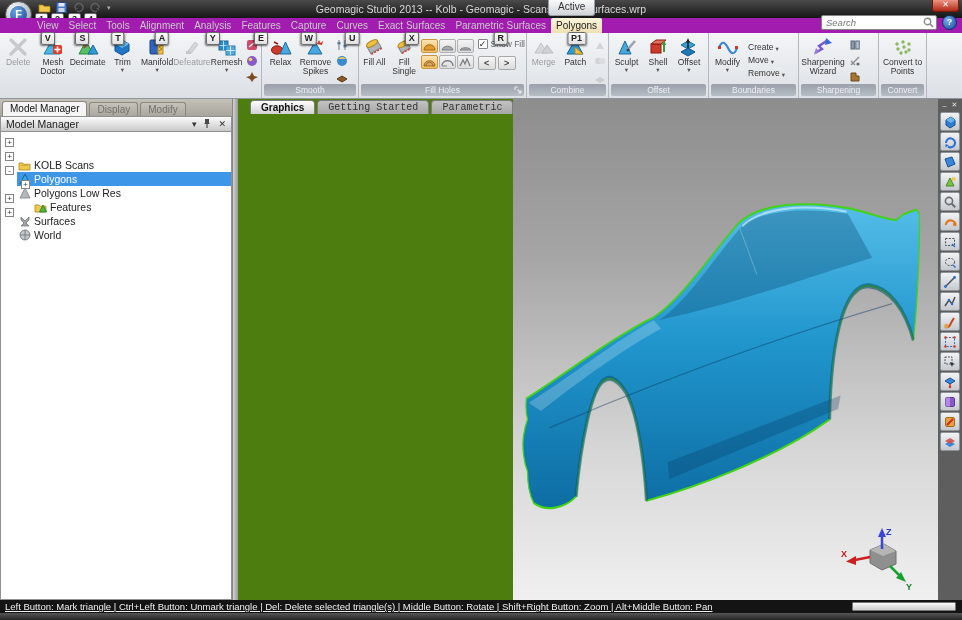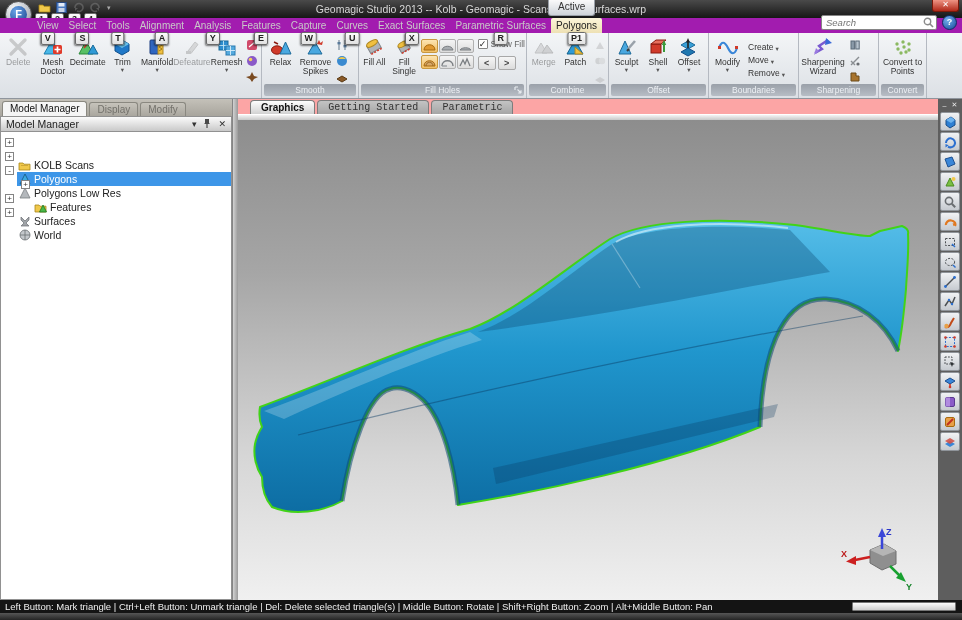--- a/index.html
+++ b/index.html
@@ -67,37 +67,37 @@
 .lp-header .sp{flex:1;}
 .hdr-ic{color:#333;font-size:9px;line-height:9px;}
 .lp-tree{flex:1;background:#fff;border:1px solid #919191;border-top:none;padding-top:3px;overflow:hidden;}
 .ti{height:14px;display:flex;align-items:center;font-size:10.5px;color:#222;}
 .ti.child{padding-left:16px;}
 .exp{width:9px;height:9px;border:1px solid #848484;background:#fff;font-size:8px;line-height:7px;text-align:center;color:#333;margin:0 3px 0 4px;flex:none;}
 .hl{flex:1;display:flex;align-items:center;gap:3px;height:14px;padding-left:1px;margin-top:46px;}
 .ti.sel .hl{background:#3d96e8;color:#fff;}
 .tic{width:13px;height:13px;flex:none;display:flex;align-items:center;justify-content:center;}
 .splitter{width:5px;background:linear-gradient(90deg,#d2d2d2,#9a9a9a);}
-.center{flex:1;display:flex;flex-direction:column;background:#fca5a5;min-width:0;}
+.center{flex:1;display:flex;flex-direction:row;background:#4d7c0f;min-width:0;}
 .dtabs{height:15px;display:flex;align-items:flex-end;padding-left:12px;gap:2px;}
 .dtab{font-size:10px;padding:1px 10px;border:1px solid #7d7d7d;border-bottom:none;border-radius:4px 4px 0 0;white-space:nowrap;}
 .dtab.active{background:linear-gradient(#fefefe,#d2d2d2);font-weight:bold;color:#111;}
 .dtab.inactive{background:linear-gradient(#c3c3c3,#a6a6a6);color:#333;font-family:Liberation Mono, monospace;}
 .vtool{height:6px;background:linear-gradient(#f4f4f4,#c8c8c8);border-top:1px solid #fff;}
 .viewport{flex:1;position:relative;background:linear-gradient(180deg,#8d8d8d 0%,#a6a6a6 32%,#d6d6d6 70%,#f0f0f0 100%);overflow:hidden;}
 .carsvg{position:absolute;left:0;top:0;width:100%;height:100%;}
 .triad{position:absolute;right:22px;bottom:10px;}
 
 
 .rstrip{width:24px;background:#5e5e5e;display:flex;flex-direction:column;align-items:center;padding-top:1px;}
 .wctl{display:flex;gap:5px;color:#e6e6e6;font-size:7px;height:10px;align-items:center;margin-bottom:2px;}
 .ticon{width:20px;height:19px;margin-bottom:1px;background:linear-gradient(#f0f2f4,#c6cad0);border:1px solid #8f949a;border-radius:2px;display:flex;align-items:center;justify-content:center;flex:none;}
 
 
-.statusbar{height:13px;background:#141414;color:#efefef;font-size:9.5px;display:flex;align-items:center;padding-left:5px;position:relative;}
+.statusbar{height:13px;background:#141414;color:#efefef;font-size:9.5px;display:flex;align-items:center;padding-left:5px;position:relative;text-decoration:underline;}
 .progress{position:absolute;right:6px;top:2px;width:104px;height:9px;background:linear-gradient(#fbfbfb,#cdcdcd);border:1px solid #767676;border-radius:1px;}
 .bstrip{height:7px;background:linear-gradient(#565656,#252525);}
 </style>
 </head>
 <body>
 
 <div class="window">
 
   <div class="titlebar">
     <div class="appbtn">

